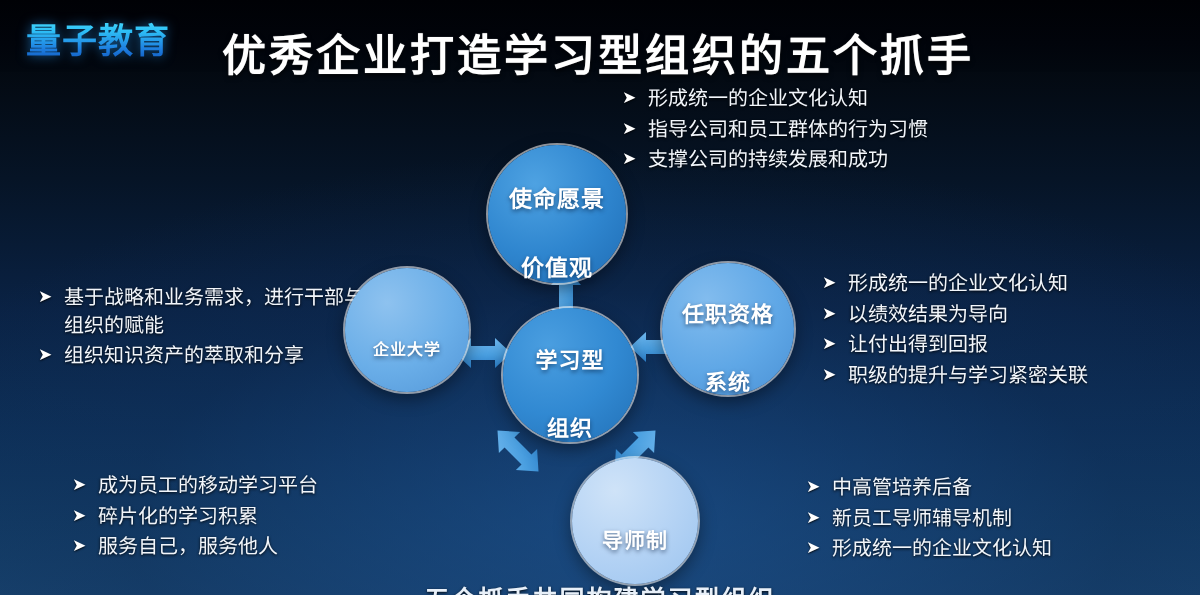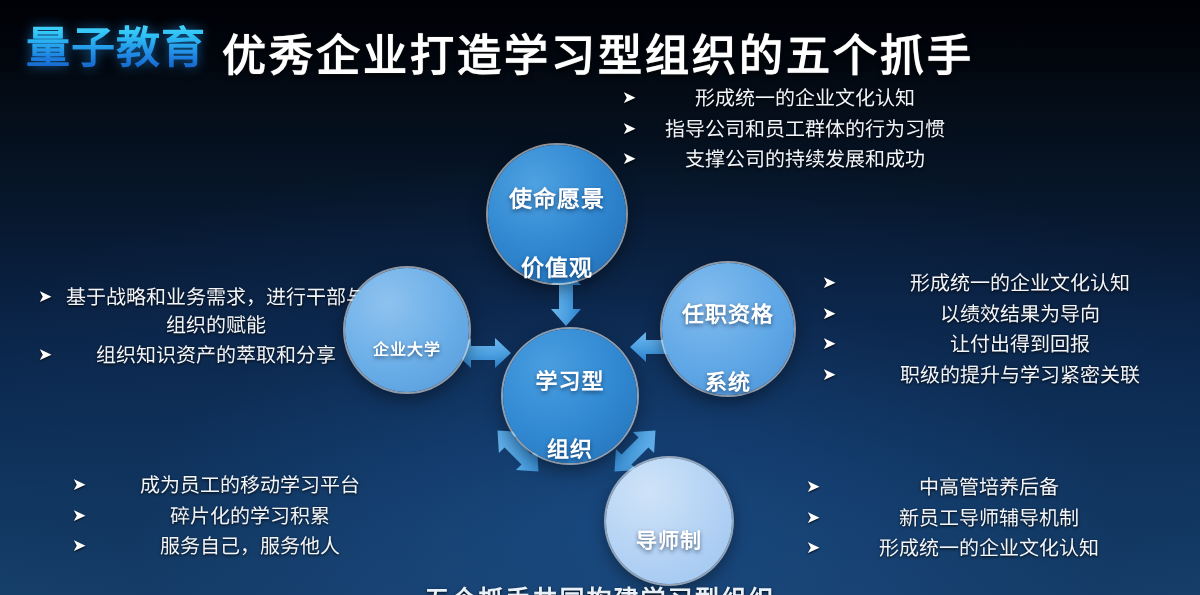--- a/index.html
+++ b/index.html
@@ -16,21 +16,21 @@
       linear-gradient(180deg,#02060f 0%,#03080f 10%,#061426 30%,#0a2244 52%,#0d2f57 72%,#123a63 88%,#17416c 100%);
   }
   
   .header{
     position:absolute;left:0;top:0;width:1200px;height:72px;
     background:linear-gradient(180deg,#000105 0%,#01040b 60%,#020810 100%);
   }
   .logo{
     position:absolute;left:26px;top:12px;
     font-family:"DejaVu Sans","Liberation Sans",sans-serif;
-    font-weight:bold;font-size:44px;letter-spacing:1px;
+    font-weight:bold;font-size:35px;letter-spacing:1px;
     background:linear-gradient(180deg,#5ee8ff 0%,#2fc3f7 35%,#1e7fe0 72%,#0d52b8 100%);
     -webkit-background-clip:text;background-clip:text;color:transparent;
     -webkit-text-fill-color:transparent;
     filter:drop-shadow(0 0 6px rgba(40,160,255,.55));
   }
   .title{
     position:absolute;left:222px;top:20px;
     font-family:"Liberation Serif","DejaVu Serif",serif;
     font-weight:bold;font-size:44px;letter-spacing:3px;color:#ffffff;
     text-shadow:0 2px 5px rgba(0,0,0,.85), 0 0 1px rgba(255,255,255,.7);
@@ -43,21 +43,21 @@
     font-size:20px;line-height:1.38;color:#f2f6fb;
     font-family:"Liberation Serif","DejaVu Serif",serif;
     text-shadow:0 1px 3px rgba(0,0,0,.95);
     margin-bottom:3px;
   }
   .bullet .mk{
     flex:0 0 auto;width:26px;color:#ffffff;font-size:17px;line-height:1.5;
     font-family:"DejaVu Sans","Liberation Sans",sans-serif;
     text-shadow:0 1px 2px rgba(0,0,0,.9);
   }
-  .bullet .tx{flex:1 1 auto;text-align:center;}
+  .bullet .tx{flex:1 1 auto;}
   #b-top   {left:622px;top:85px;width:340px;}
   #b-left  {left:38px; top:284px;width:330px;}
   #b-right {left:822px;top:270px;width:370px;}
   #b-bl    {left:72px; top:472px;width:330px;}
   #b-br    {left:806px;top:474px;width:340px;}
   
   .circle{
     position:absolute;border-radius:50%;
     display:flex;flex-direction:column;align-items:center;justify-content:center;
     text-align:center;color:#ffffff;font-weight:bold;
@@ -65,37 +65,37 @@
     text-shadow:0 2px 4px rgba(0,20,50,.55);
     box-shadow:0 0 0 2px rgba(255,255,255,.55), 0 6px 18px rgba(0,0,0,.45);
     line-height:1.28;letter-spacing:1px;
     z-index:4;
   }
   .c-top{
     left:488px;top:145px;width:138px;height:138px;font-size:23px;
     background:radial-gradient(circle at 34% 28%,#4ea2e2 0%,#2f86cf 52%,#1f6cb4 100%);
   }
   .c-center{
-    left:503px;top:329px;width:134px;height:134px;font-size:22px;
+    left:503px;top:308px;width:134px;height:134px;font-size:22px;
     background:radial-gradient(circle at 34% 28%,#4a9ee0 0%,#3189d2 52%,#2270b6 100%);
   }
   .c-left{
     left:345px;top:268px;width:124px;height:124px;font-size:16px;
     background:radial-gradient(circle at 34% 28%,#8ec2ef 0%,#6aaee8 55%,#5397d8 100%);
   }
   .c-right{
     left:662px;top:263px;width:132px;height:132px;font-size:22px;
     background:radial-gradient(circle at 34% 28%,#82bcee 0%,#5fa7e6 55%,#4a91d5 100%);
   }
   .c-bl{
     left:404px;top:458px;width:128px;height:128px;font-size:21px;
     background:radial-gradient(circle at 34% 26%,#cfe3f8 0%,#b3d2f4 55%,#9cc4ef 100%);
   }
   .c-br{
-    left:606px;top:458px;width:126px;height:126px;font-size:21px;
+    left:572px;top:458px;width:126px;height:126px;font-size:21px;
     background:radial-gradient(circle at 34% 26%,#cfe3f8 0%,#b3d2f4 55%,#9cc4ef 100%);
   }
   .circle .ln{display:block;margin-top:40px;}
   
   .arrow{position:absolute;z-index:2;}
   .arrow svg{display:block;overflow:visible;}
   #a-up    {left:548px;top:268px;}
   #a-left  {left:455px;top:336px;}
   #a-right {left:630px;top:330px;}
   #a-bl    {left:487px;top:420px;}

